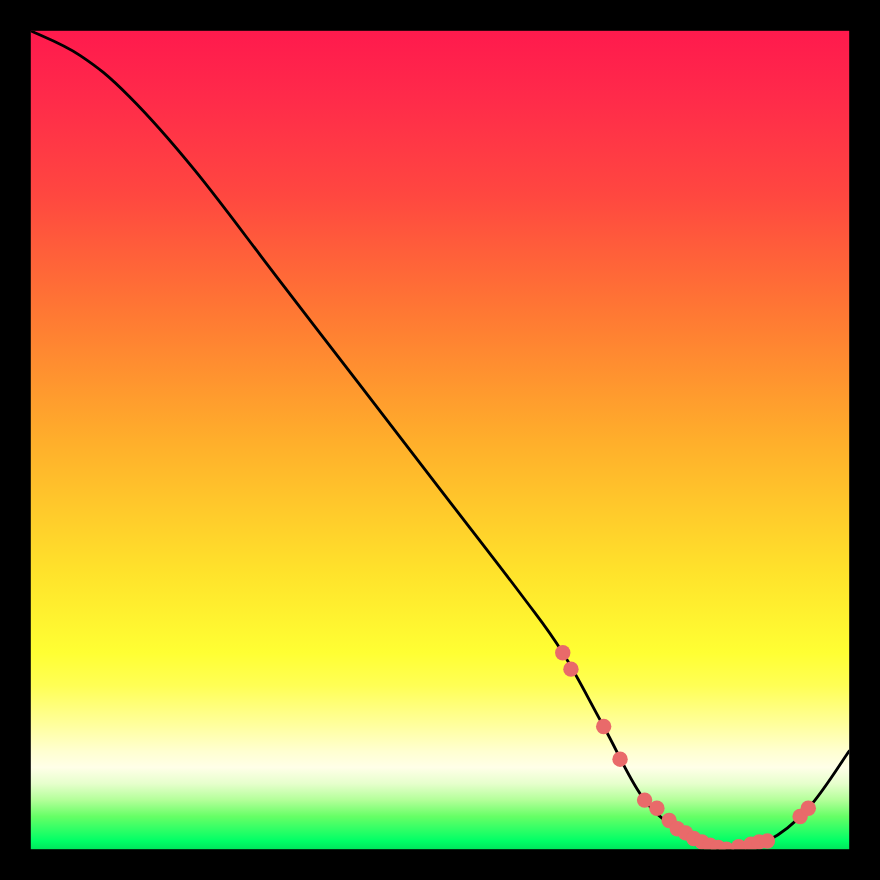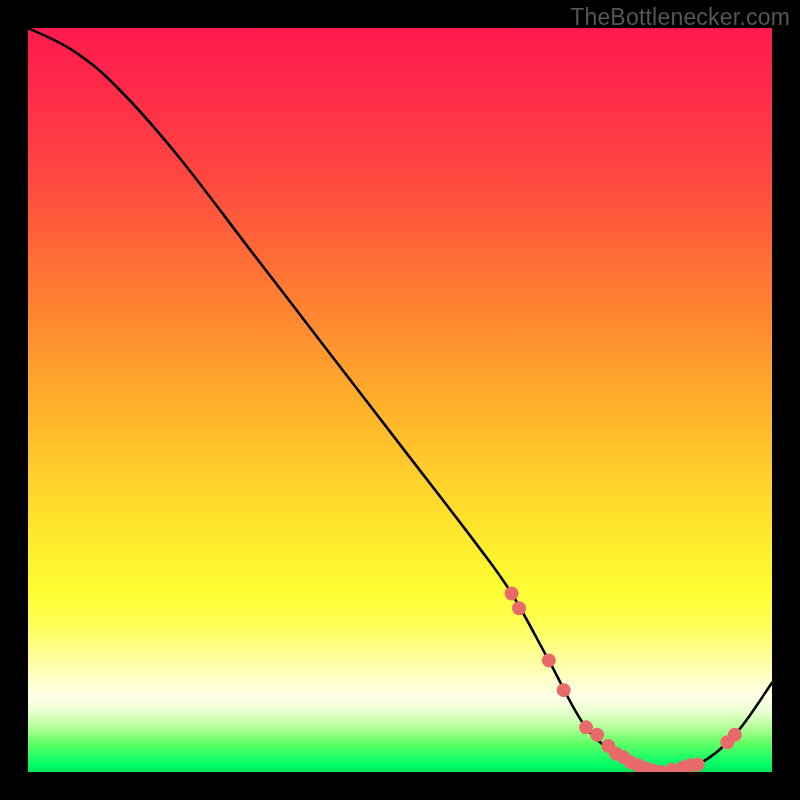--- a/index.html
+++ b/index.html
@@ -91,14 +91,13 @@
           <circle cx="632.40" cy="744.00" r="7" fill="#e96a6a"></circle>
           <circle cx="643.56" cy="741.77" r="7" fill="#e96a6a"></circle>
           <circle cx="654.72" cy="739.54" r="7" fill="#e96a6a"></circle>
           <circle cx="662.16" cy="737.30" r="7" fill="#e96a6a"></circle>
           <circle cx="669.60" cy="736.56" r="7" fill="#e96a6a"></circle>
           <circle cx="699.36" cy="714.24" r="7" fill="#e96a6a"></circle>
           <circle cx="706.80" cy="706.80" r="7" fill="#e96a6a"></circle>
         </g>
     </svg>
   </div>
-  <div class="watermark">TheBottlenecker.com</div>
 </div>
 
 </body></html>

